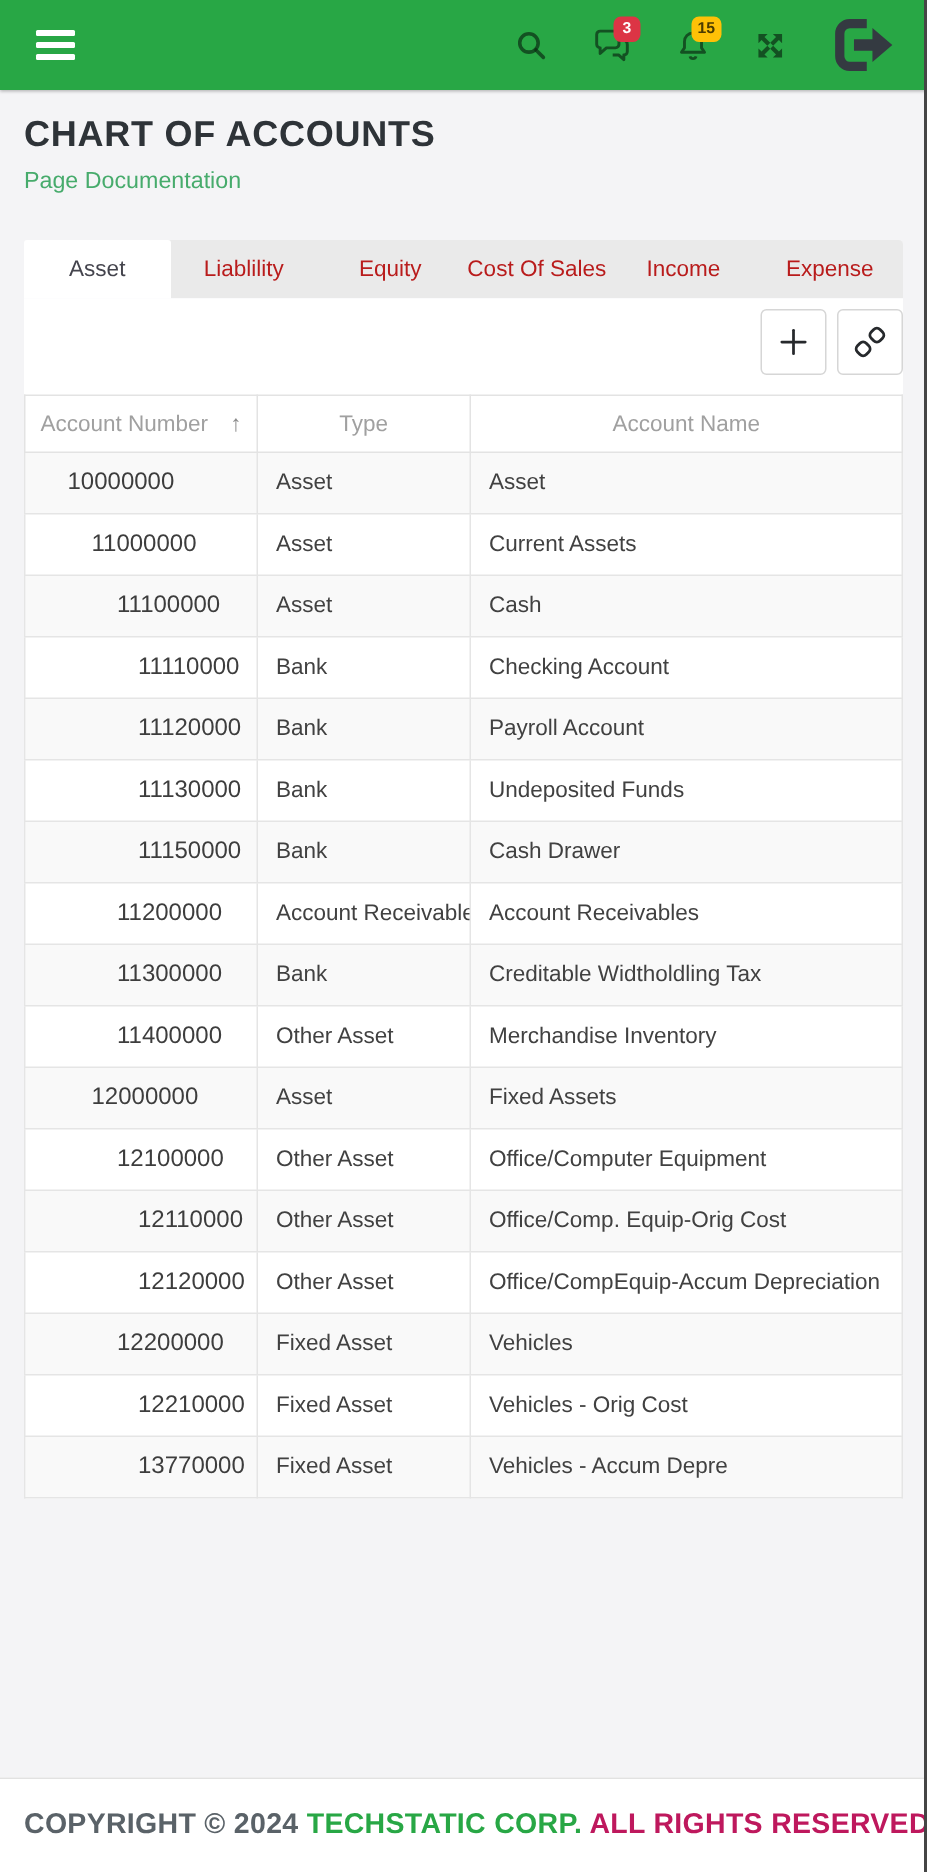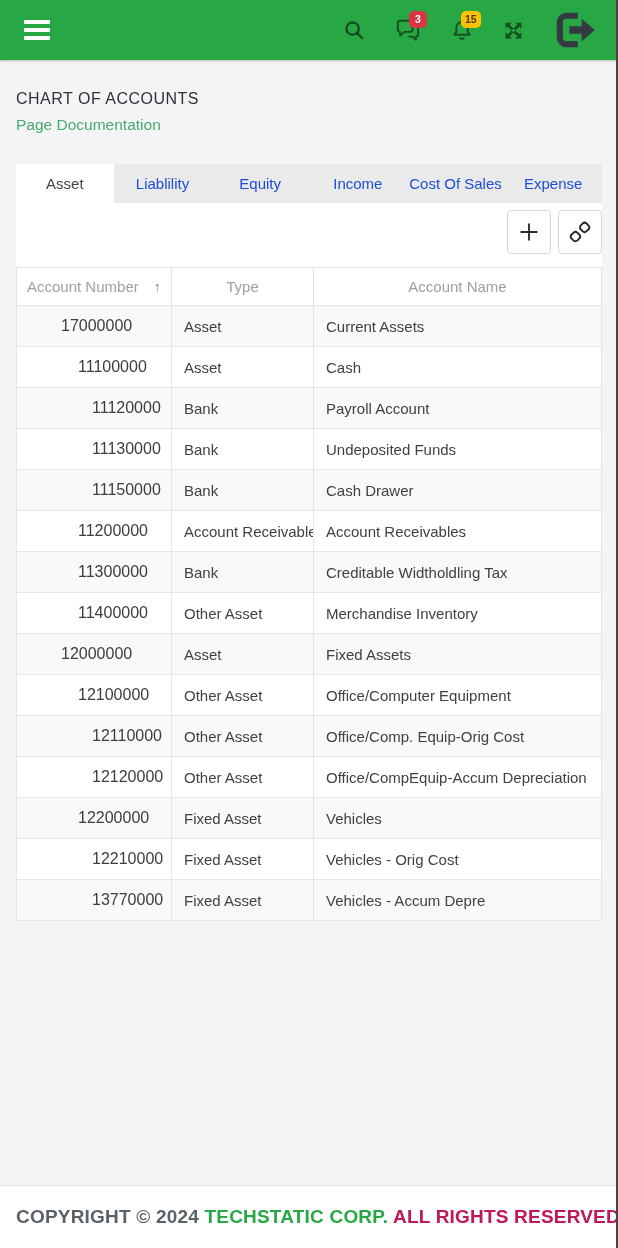--- a/index.html
+++ b/index.html
@@ -26,29 +26,29 @@
     position:absolute; top:-8px; left:14px; min-width:18px; height:17px;
     border-radius:5px; font-size:10.5px; font-weight:bold; line-height:17px;
     text-align:center; padding:0 4px;
   }
   .badge-red { background:#dc3545; color:#ffffff; }
   .badge-yellow { background:#ffc107; color:#4a3b00; left:10px; }
   .logout-icon { color:#343a41; }
   
   .main { padding:0 16px; }
   .page-title {
-    margin-top:30px; font-size:16px; font-weight:400; color:#2e3338;
+    margin-top:16px; font-size:24px; font-weight:700; color:#2e3338;
     letter-spacing:.5px; line-height:1.15;
   }
   .doc-link { display:inline-block; margin-top:8px; font-size:15.5px; color:#47ab6c; text-decoration:none; cursor:pointer; }
   
   .card { margin-top:30px; }
   .tabstrip { display:flex; background:#eaeaea; height:39px; border-top-left-radius:3px; border-top-right-radius:3px; }
   .tab {
-    flex:1; text-align:center; line-height:39px; font-size:15px; color:#1d4ed8;
+    flex:1; text-align:center; line-height:39px; font-size:15px; color:#b91c1c;
     cursor:pointer; white-space:nowrap;
   }
   .tab.active { background:#ffffff; color:#44444d; border-radius:2px 2px 0 0; }
   
   .card-body { background:#ffffff; }
   .toolbar { display:flex; justify-content:flex-end; gap:7px; padding:7px 0 13px; background:#ffffff; }
   .tool-btn {
     width:44px; height:44px; background:#ffffff; border:1px solid #d6d6d6; border-radius:4px;
     display:flex; align-items:center; justify-content:center; cursor:pointer; color:#2b2f33;
   }
@@ -128,22 +128,22 @@
 
 <main class="main">
   <h1 class="page-title">CHART OF ACCOUNTS</h1>
   <a class="doc-link">Page Documentation</a>
 
   <section class="card">
     <nav class="tabstrip">
       <div class="tab active">Asset</div>
       <div class="tab">Liablility</div>
       <div class="tab">Equity</div>
+      <div class="tab">Cost Of Sales</div>
       <div class="tab">Income</div>
-      <div class="tab">Cost Of Sales</div>
       <div class="tab">Expense</div>
     </nav>
 
     <div class="card-body">
       <div class="toolbar">
         <button class="tool-btn">
           <span style="display:flex;">
             <svg width="22" height="22" viewBox="0 0 24 24" stroke="#26292c" stroke-width="2" fill="none" stroke-linecap="round">
               <line x1="12" y1="3.5" x2="12" y2="20.5"></line>
                 <line x1="3.5" y1="12" x2="20.5" y2="12"></line>
@@ -173,28 +173,38 @@
                 <span>Account Number</span>
                 <span class="sort-glyph">↑</span>
               </span>
             </th>
             <th>Type</th>
             <th>Account Name</th>
           </tr>
         </thead>
         <tbody>
             <tr>
-              <td class="cell-num level-2">17000000</td>
+              <td class="cell-num level-1">10000000</td>
+              <td>Asset</td>
+              <td>Asset</td>
+            </tr>
+            <tr>
+              <td class="cell-num level-2">11000000</td>
               <td>Asset</td>
               <td>Current Assets</td>
             </tr>
             <tr>
               <td class="cell-num level-3">11100000</td>
               <td>Asset</td>
               <td>Cash</td>
+            </tr>
+            <tr>
+              <td class="cell-num level-4">11110000</td>
+              <td>Bank</td>
+              <td>Checking Account</td>
             </tr>
             <tr>
               <td class="cell-num level-4">11120000</td>
               <td>Bank</td>
               <td>Payroll Account</td>
             </tr>
             <tr>
               <td class="cell-num level-4">11130000</td>
               <td>Bank</td>
               <td>Undeposited Funds</td>

